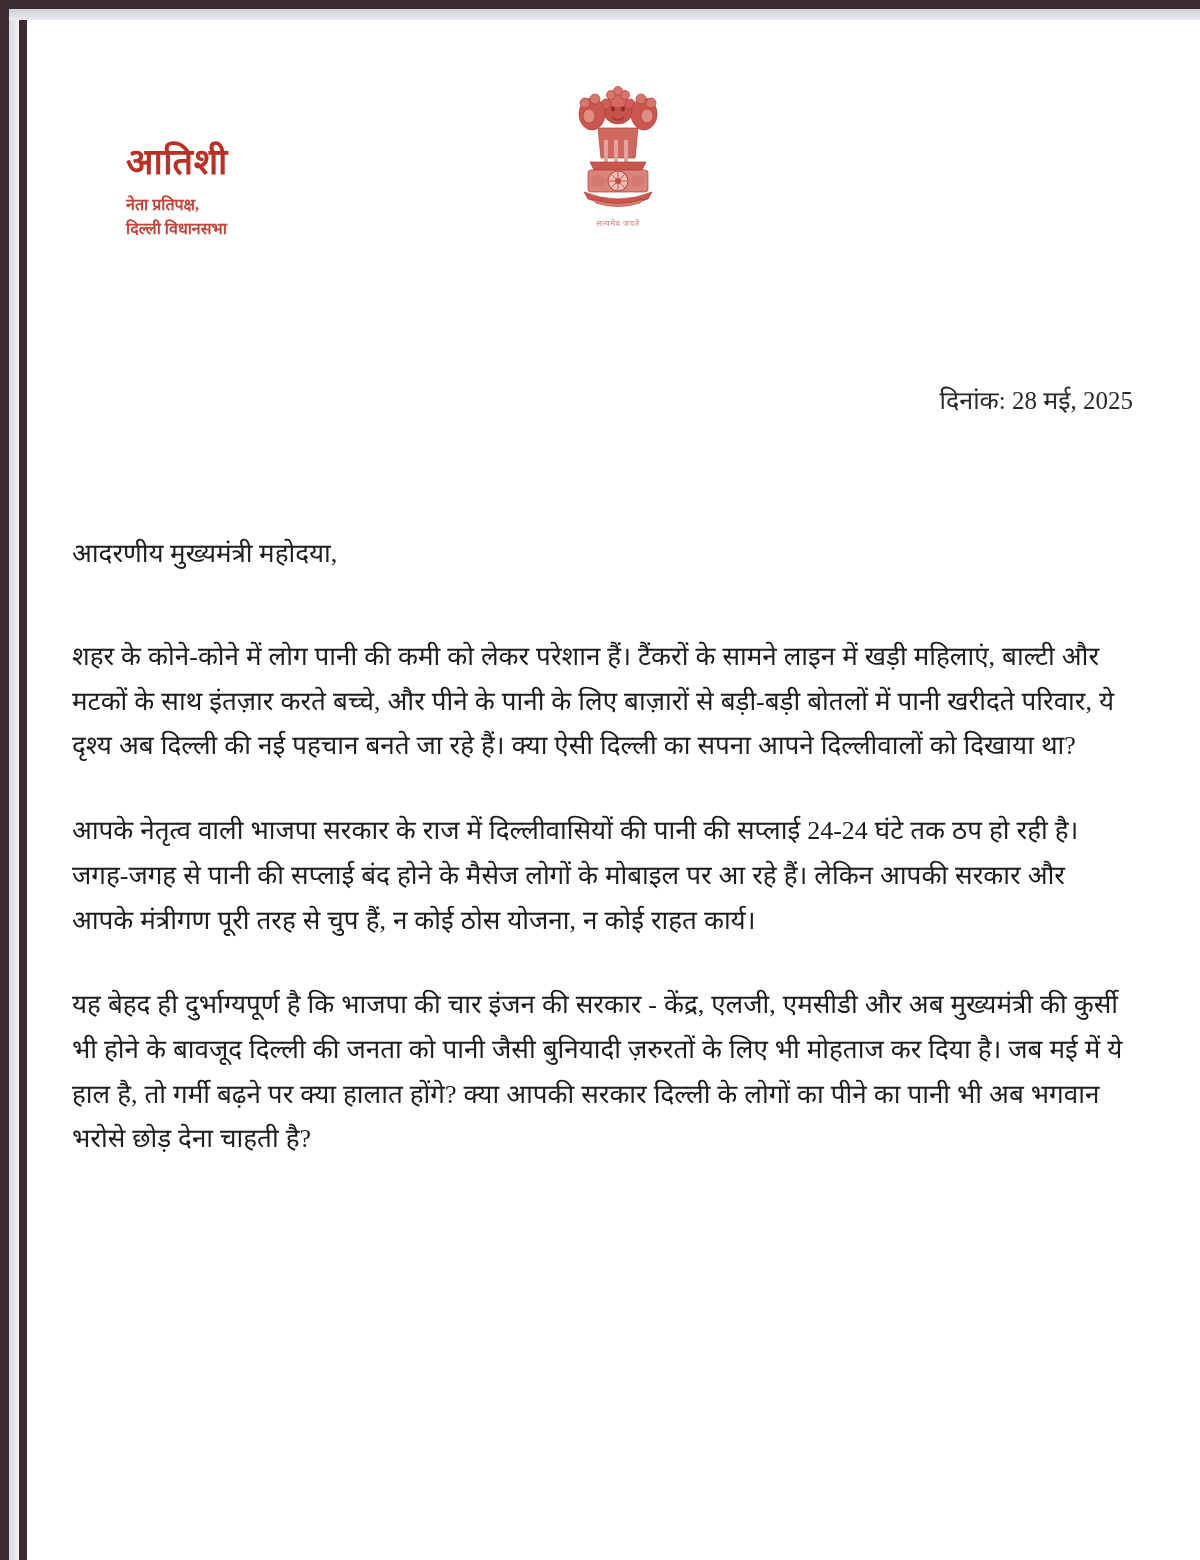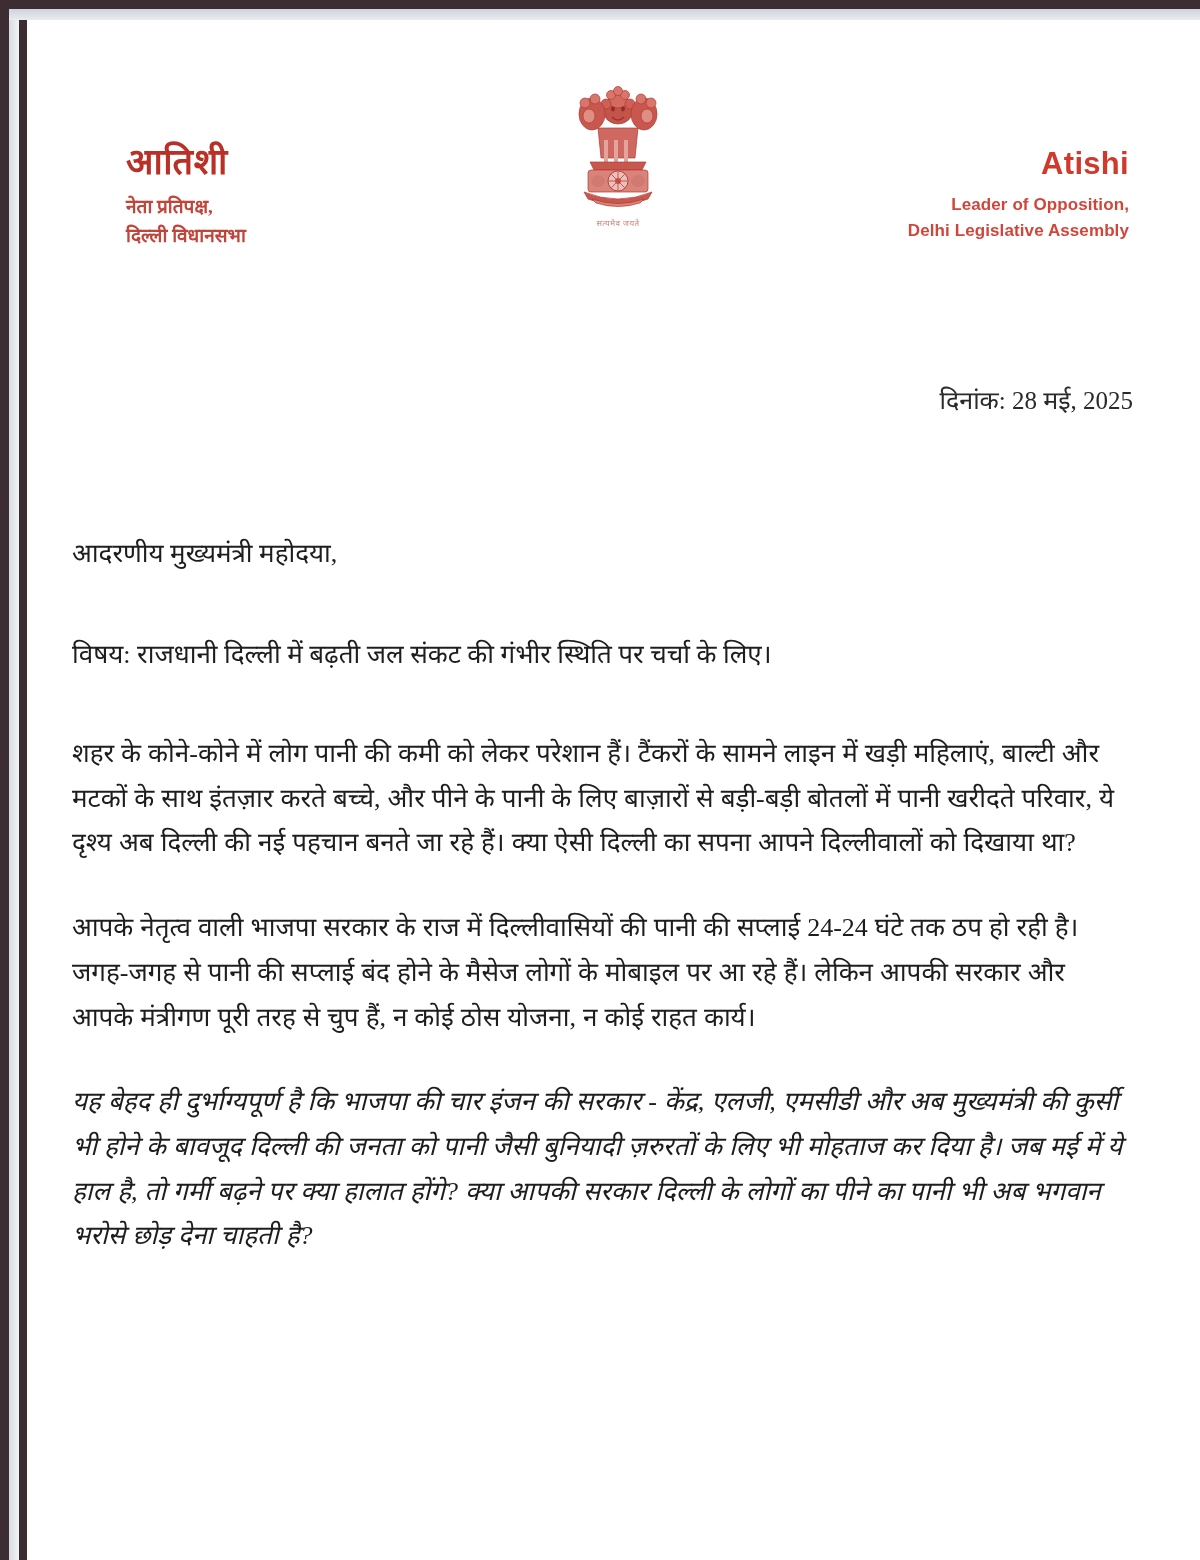--- a/index.html
+++ b/index.html
@@ -80,21 +80,21 @@
   .lh-name-hi {
     font-family: "Liberation Serif", "DejaVu Serif", serif;
     font-size: 36px;
     font-weight: 700;
     letter-spacing: .5px;
     color: #b93126;
     margin: 0 0 8px 0;
   }
   .lh-sub-hi {
     font-family: "Liberation Serif", "DejaVu Serif", serif;
-    font-size: 19px;
+    font-size: 16px;
     font-weight: 700;
     color: #c0453a;
     margin: 0;
     line-height: 1.5;
   }
 
   .lh-emblem {
     position: absolute;
     left: 526px;
     top: 60px;
@@ -160,21 +160,21 @@
     line-height: 1.5;
     margin: 0 0 58px 0;
   }
   .para {
     font-size: 26px;
     line-height: 1.72;
     margin: 0 0 40px 0;
     text-align: left;
     word-spacing: .5px;
   }
-  .para:last-child { margin-bottom: 0; font-style: italic; }
+  .para:last-child { margin-bottom: 0; }
 </style>
 </head>
 <body>
 
 <div class="scan-frame">
 
   <div class="top-dark-bar"></div>
   <div class="top-grey-strip"></div>
   <div class="left-dark-edge"></div>
   <div class="left-grey-edge"></div>
@@ -238,35 +238,29 @@
             <ellipse cx="28" cy="101" rx="7" ry="6" fill="#d07a71" stroke="none"></ellipse>
             <ellipse cx="68" cy="101" rx="7" ry="6" fill="#d07a71" stroke="none"></ellipse>
 
             <path d="M14 112 Q48 126 82 112 L78 119 Q48 131 18 119 Z" fill="#c8584f"></path>
             <path d="M22 119 Q48 128 74 119 L70 123 Q48 130 26 123 Z" fill="#d9837b"></path>
           </g>
         </svg>
         <div class="emblem-motto">सत्यमेव जयते</div>
       </div>
 
-      <div class="lh-right">
-        <div class="lh-name-en">Atishi</div>
-        <div class="lh-role-en">Leader of Opposition,</div>
-        <div class="lh-role-en">Delhi Legislative Assembly</div>
-      </div>
 
     </div>
 
     <div class="date-line">दिनांक: 28 मई, 2025</div>
 
     <div class="letter-body">
 
       <p class="salutation">आदरणीय मुख्यमंत्री महोदया,</p>
 
-      <p class="subject">विषय: राजधानी दिल्ली में बढ़ती जल संकट की गंभीर स्थिति पर चर्चा के लिए।</p>
 
 
       <p class="para">शहर के कोने-कोने में लोग पानी की कमी को लेकर परेशान हैं। टैंकरों के सामने लाइन में खड़ी महिलाएं, बाल्टी और मटकों के साथ इंतज़ार करते बच्चे, और पीने के पानी के लिए बाज़ारों से बड़ी-बड़ी बोतलों में पानी खरीदते परिवार, ये दृश्य अब दिल्ली की नई पहचान बनते जा रहे हैं। क्या ऐसी दिल्ली का सपना आपने दिल्लीवालों को दिखाया था?</p>
 
       <p class="para">आपके नेतृत्व वाली भाजपा सरकार के राज में दिल्लीवासियों की पानी की सप्लाई 24-24 घंटे तक ठप हो रही है। जगह-जगह से पानी की सप्लाई बंद होने के मैसेज लोगों के मोबाइल पर आ रहे हैं। लेकिन आपकी सरकार और आपके मंत्रीगण पूरी तरह से चुप हैं, न कोई ठोस योजना, न कोई राहत कार्य।</p>
 
       <p class="para">यह बेहद ही दुर्भाग्यपूर्ण है कि भाजपा की चार इंजन की सरकार - केंद्र, एलजी, एमसीडी और अब मुख्यमंत्री की कुर्सी भी होने के बावजूद दिल्ली की जनता को पानी जैसी बुनियादी ज़रुरतों के लिए भी मोहताज कर दिया है। जब मई में ये हाल है, तो गर्मी बढ़ने पर क्या हालात होंगे? क्या आपकी सरकार दिल्ली के लोगों का पीने का पानी भी अब भगवान भरोसे छोड़ देना चाहती है?</p>
 
     </div>
 

